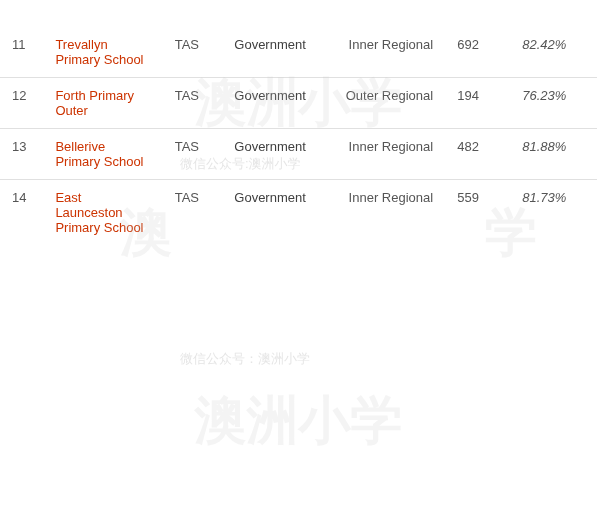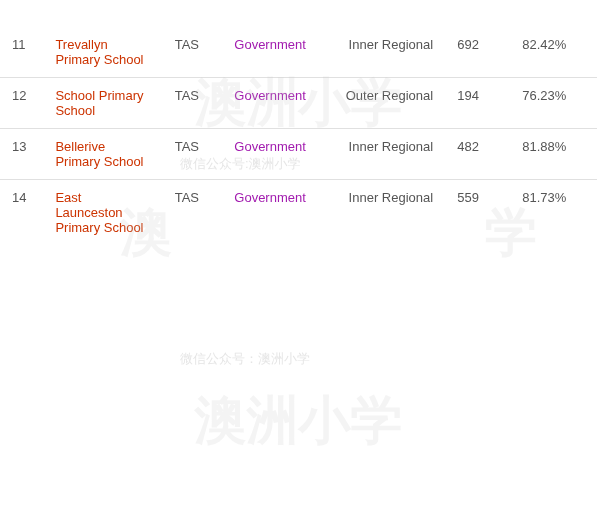--- a/index.html
+++ b/index.html
@@ -42,37 +42,38 @@
       width: 110px;
     }
 
     td.state {
       width: 55px;
       color: #555;
     }
 
     td.sector {
       width: 90px;
-      color: #a21caf;
+      color: #404040;
     }
 
     td.location {
       width: 110px;
       color: #555;
       text-align: right;
     }
 
     td.enrolment {
       width: 60px;
       color: #555;
     }
 
     td.score {
       width: 80px;
       color: #555;
+      font-style: italic;
     }
 
     tr:last-child td {
       border-bottom: none;
     }
 
     
     .watermark {
       position: absolute;
       top: 0;
@@ -149,21 +150,21 @@
       <td>11</td>
       <td class="school-name">Trevallyn Primary School</td>
       <td class="state">TAS</td>
       <td class="sector">Government</td>
       <td class="location">Inner Regional</td>
       <td class="enrolment">692</td>
       <td class="score">82.42%</td>
     </tr>
       <tr>
       <td>12</td>
-      <td class="school-name">School Primary School</td>
+      <td class="school-name">Forth Primary Outer</td>
       <td class="state">TAS</td>
       <td class="sector">Government</td>
       <td class="location">Outer Regional</td>
       <td class="enrolment">194</td>
       <td class="score">76.23%</td>
     </tr>
       <tr>
       <td>13</td>
       <td class="school-name">Bellerive Primary School</td>
       <td class="state">TAS</td>

